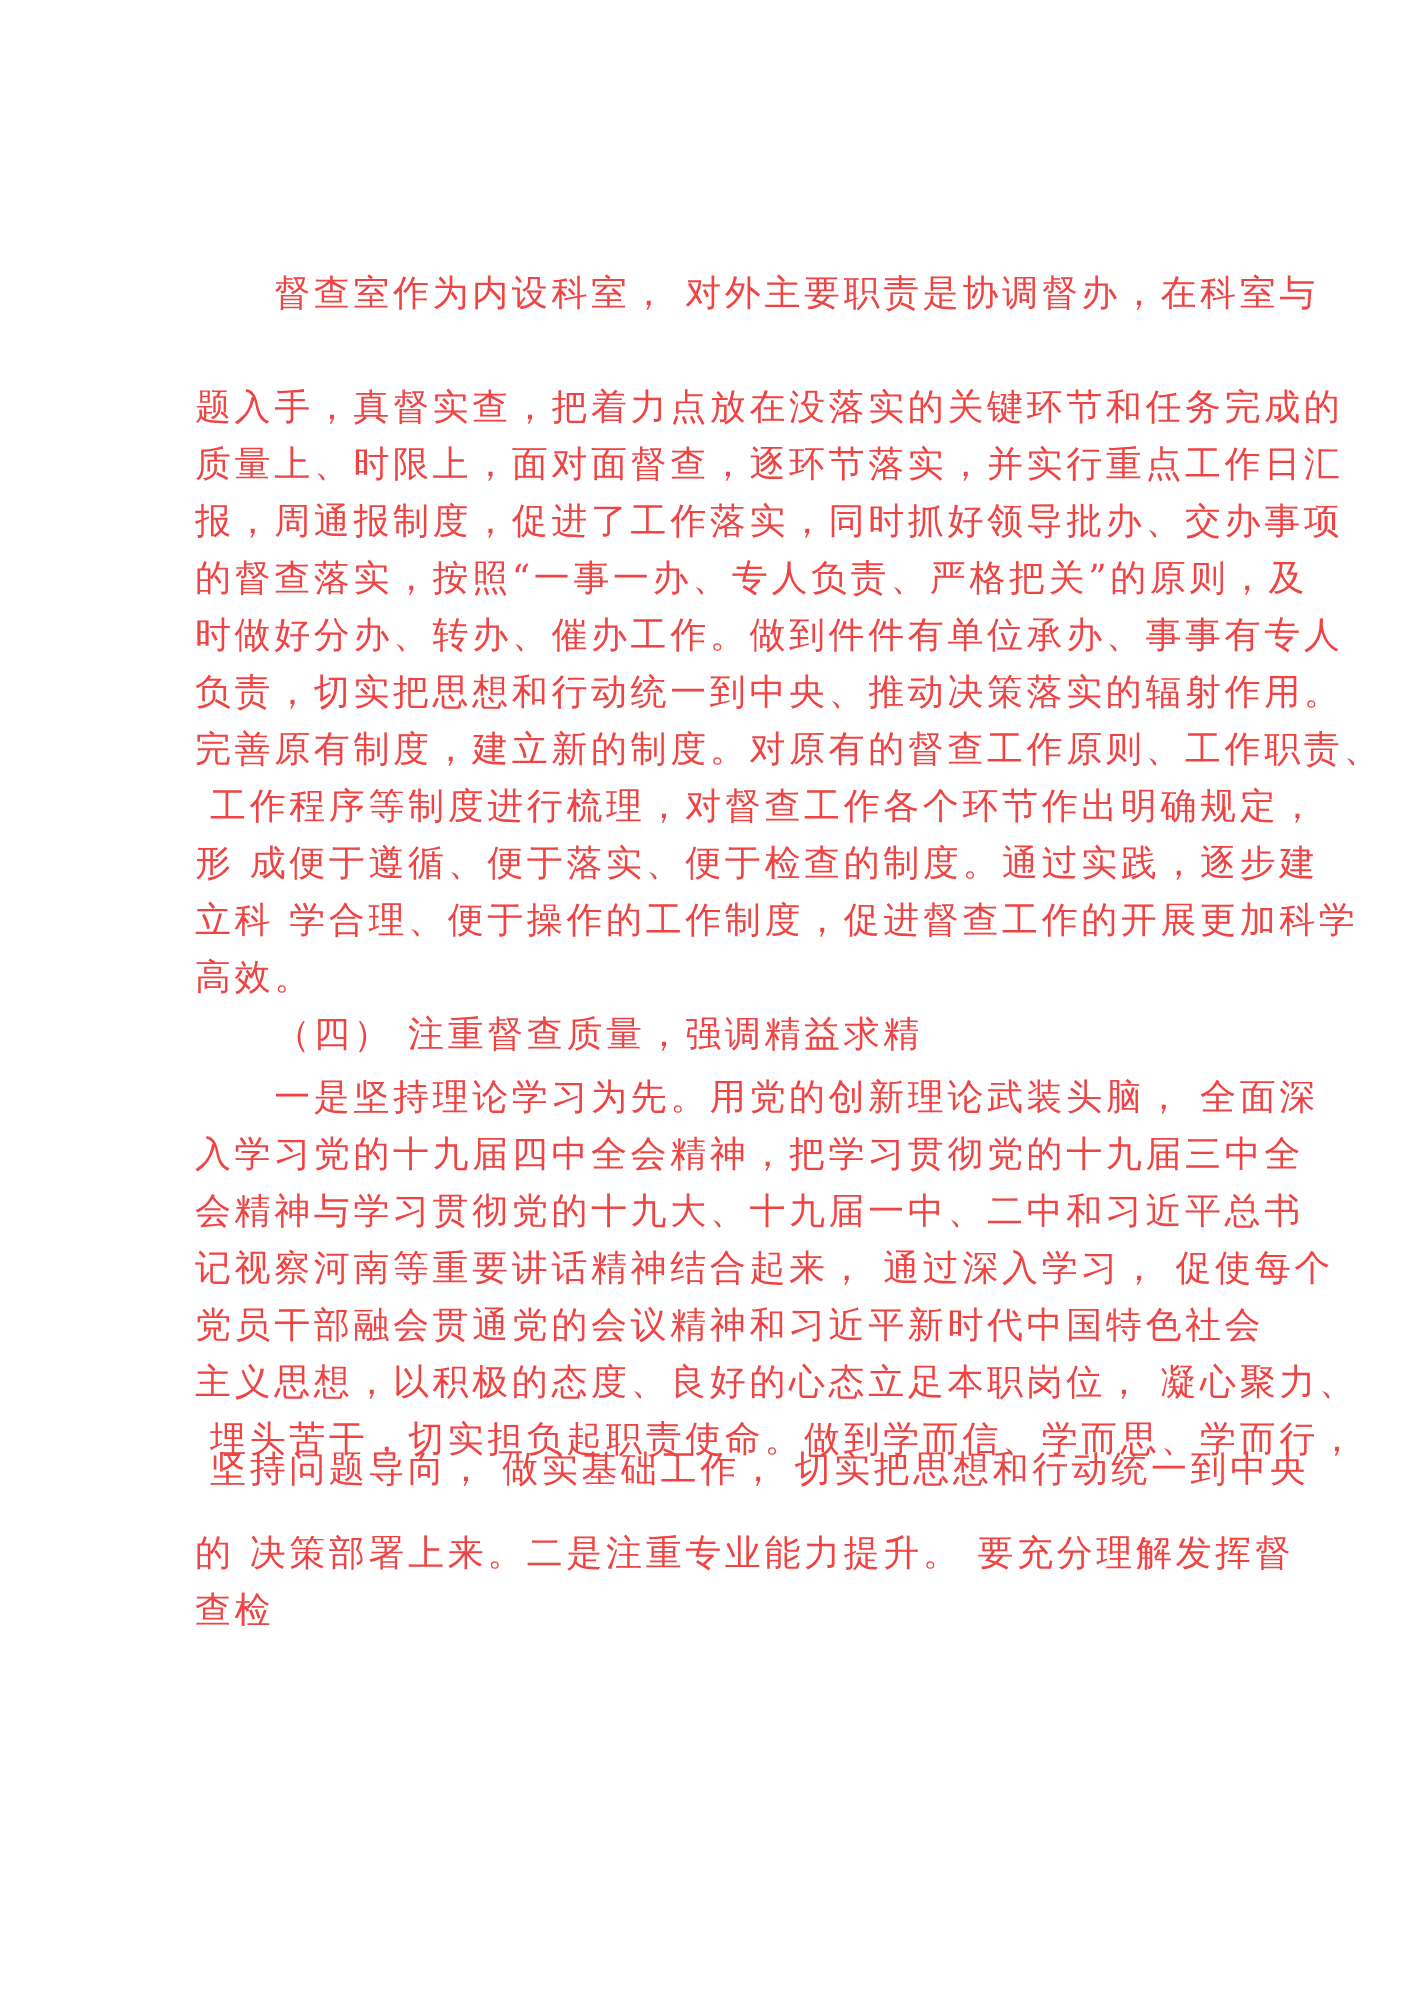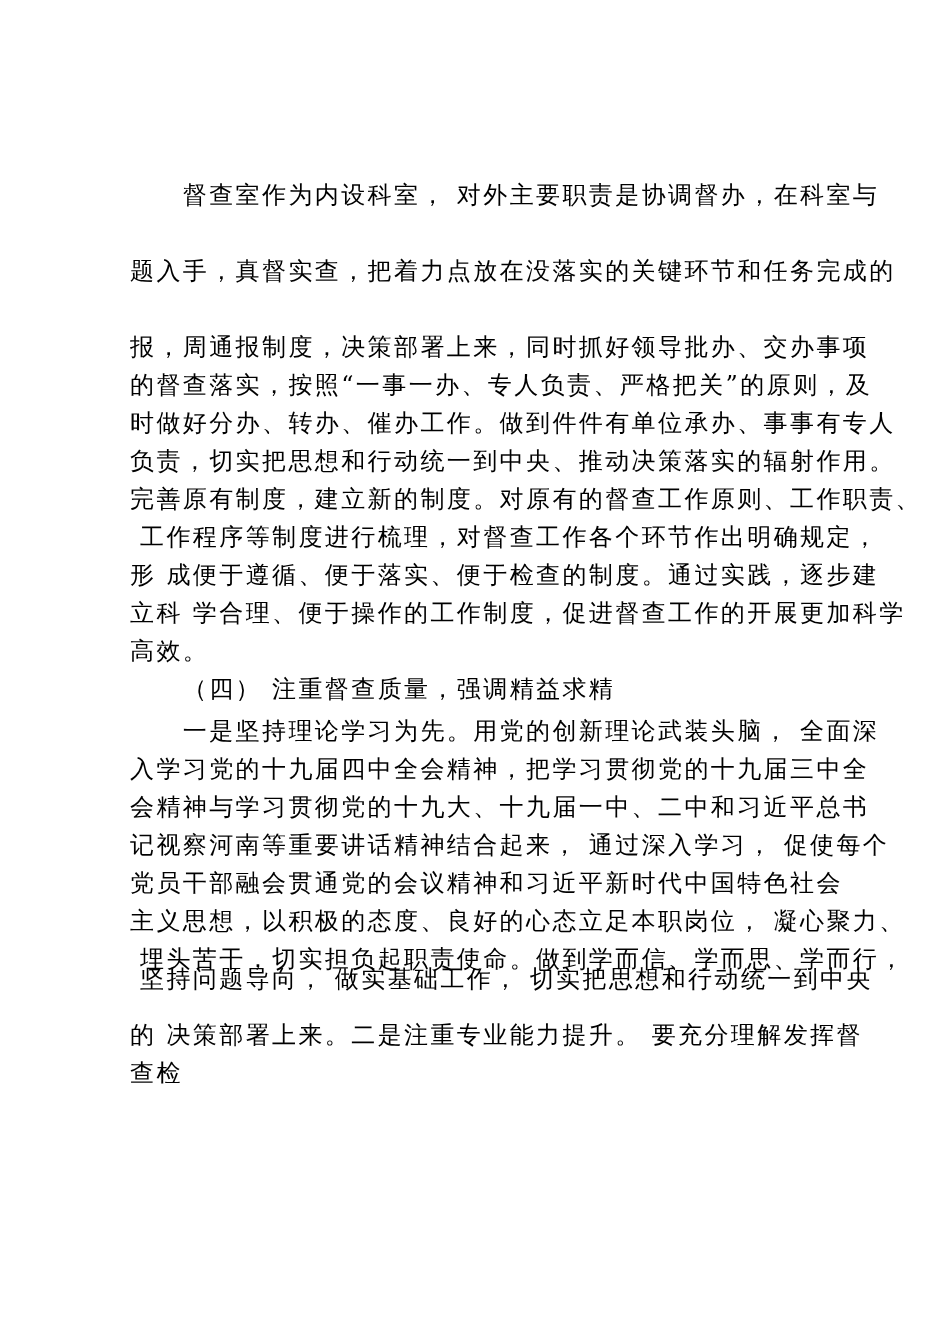--- a/index.html
+++ b/index.html
@@ -22,30 +22,31 @@
       height: 1344px;
       background: #ffffff;
     }
     .line {
       position: absolute;
       left: 130px;
       font-size: 24px;
       line-height: 30px;
       white-space: pre;
       letter-spacing: 2.4px;
-      color: #000000;
+      color: #ef4444;
     }
   </style>
 </head>
 <body>
 
 <div class="page">
   <div class="line" style="top:180px">　　督查室作为内设科室， 对外主要职责是协调督办，在科室与</div>
   <div class="line" style="top:256px">题入手，真督实查，把着力点放在没落实的关键环节和任务完成的</div>
-  <div class="line" style="top:332px">报，周通报制度，决策部署上来，同时抓好领导批办、交办事项</div>
+  <div class="line" style="top:294px">质量上、时限上，面对面督查，逐环节落实，并实行重点工作日汇</div>
+  <div class="line" style="top:332px">报，周通报制度，促进了工作落实，同时抓好领导批办、交办事项</div>
   <div class="line" style="top:408px">时做好分办、转办、催办工作。做到件件有单位承办、事事有专人</div>
   <div class="line" style="top:370px">的督查落实，按照“一事一办、专人负责、严格把关”的原则，及</div>
   <div class="line" style="top:446px">负责，切实把思想和行动统一到中央、推动决策落实的辐射作用。</div>
   <div class="line" style="top:484px">完善原有制度，建立新的制度。对原有的督查工作原则、工作职责、</div>
   <div class="line" style="top:522px"> 工作程序等制度进行梳理，对督查工作各个环节作出明确规定，</div>
   <div class="line" style="top:560px">形 成便于遵循、便于落实、便于检查的制度。通过实践，逐步建</div>
   <div class="line" style="top:598px">立科 学合理、便于操作的工作制度，促进督查工作的开展更加科学</div>
   <div class="line" style="top:636px">高效。</div>
   <div class="line" style="top:674px">　　（四） 注重督查质量，强调精益求精</div>
   <div class="line" style="top:716px">　　一是坚持理论学习为先。用党的创新理论武装头脑， 全面深</div>

